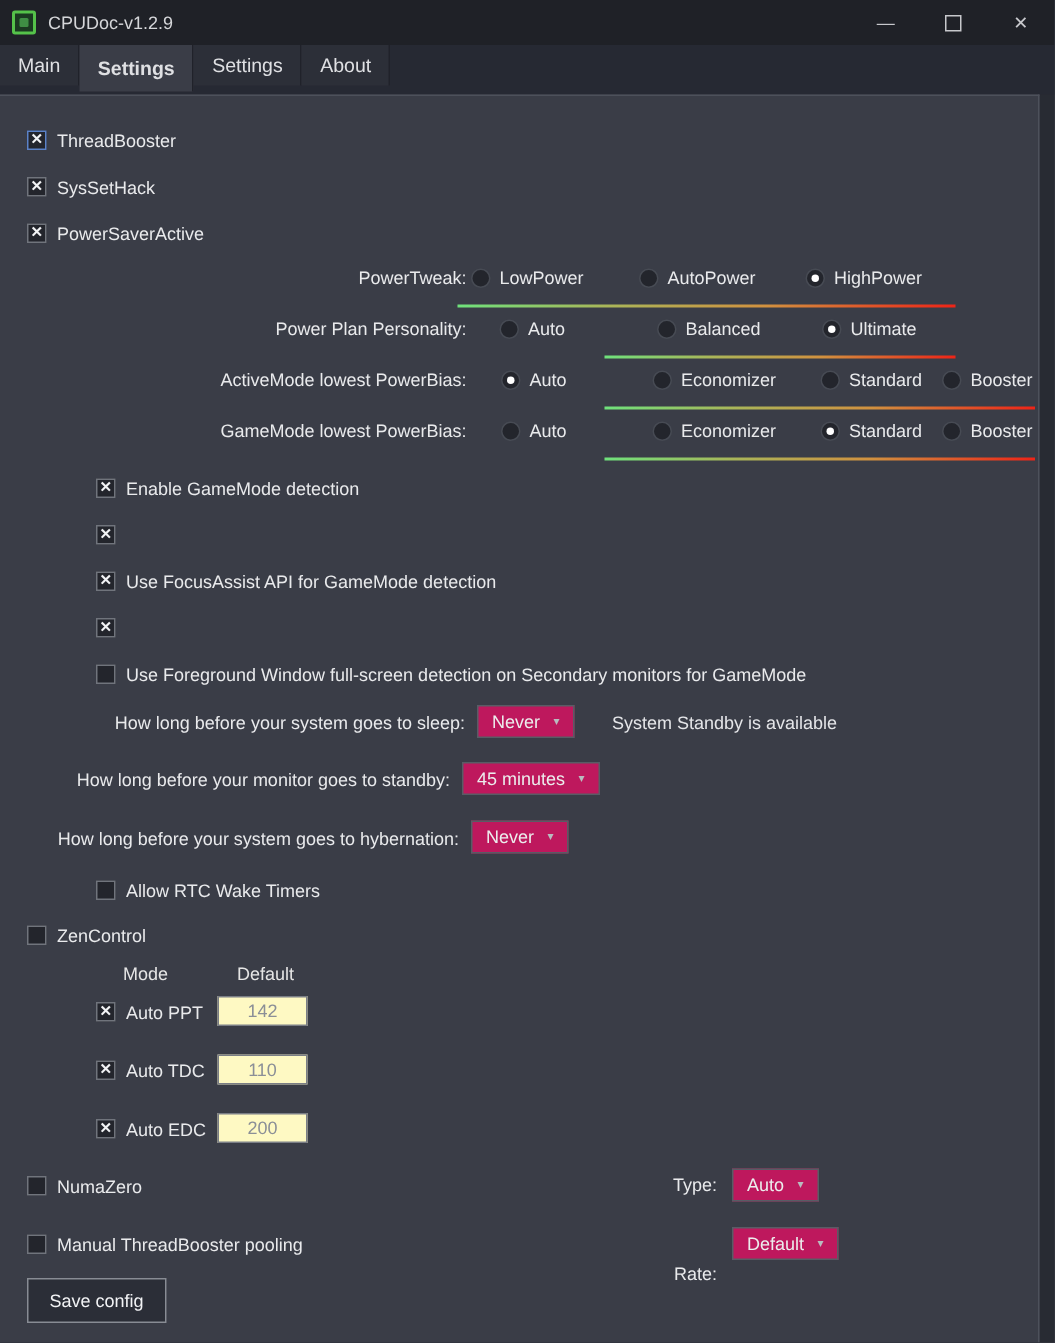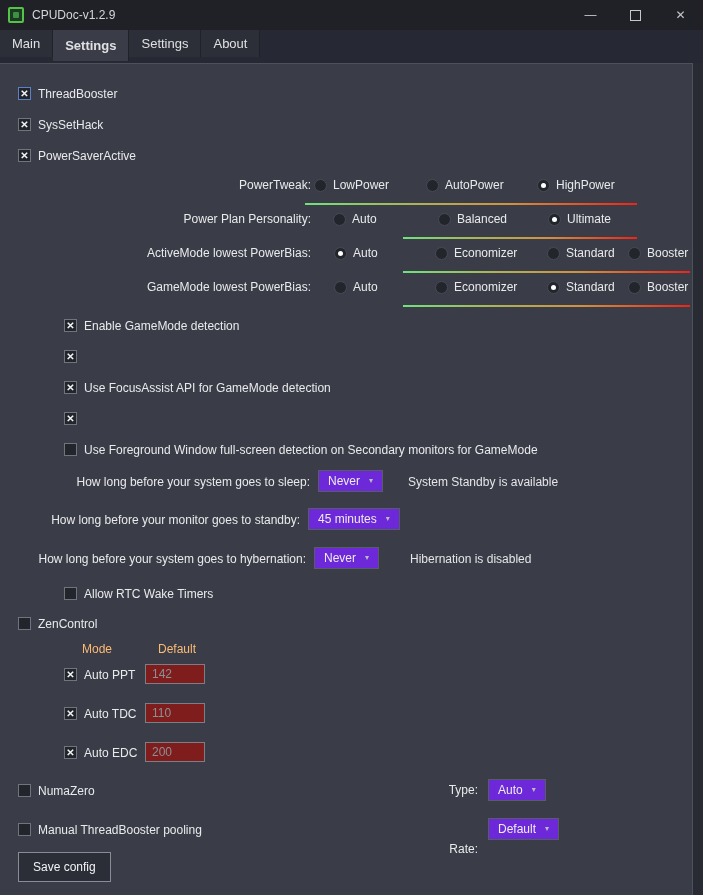--- a/index.html
+++ b/index.html
@@ -37,28 +37,28 @@
   .radio-row{position:absolute;left:0;right:0;height:16px;}
   .row-label{position:absolute;left:13px;top:0;width:298px;text-align:right;line-height:16px;white-space:nowrap;}
   .radio-opt{position:absolute;top:0;display:flex;align-items:center;gap:6px;height:16px;}
   .radio{width:13px;height:13px;border-radius:50%;background:#23252c;border:1px solid #474b54;box-sizing:border-box;position:relative;flex:0 0 auto;}
   .radio.selected::after{content:"";position:absolute;left:3px;top:3px;width:5px;height:5px;border-radius:50%;background:#ffffff;}
   .grad-line{position:absolute;height:2px;
     background:linear-gradient(90deg,#6fe27c 0%,#a9b659 30%,#d1913f 62%,#ee2417 100%);}
   
   .sleep-row{position:absolute;left:0;right:0;height:24px;padding-left:42px;}
   .sleep-label{position:absolute;left:0;top:0;text-align:right;line-height:24px;white-space:nowrap;}
-  .dropdown{position:absolute;top:0;height:22px;box-sizing:border-box;background:#6d28d9;border:1px solid #585c65;
+  .dropdown{position:absolute;top:0;height:22px;box-sizing:border-box;background:#be185d;border:1px solid #585c65;
     display:inline-flex;align-items:center;gap:9px;padding:0 9px;color:#eceded;white-space:nowrap;}
   .caret{font-size:8px;color:#b9bbbf;line-height:1;}
   .note{position:absolute;top:0;line-height:24px;color:#e4e5e8;white-space:nowrap;}
   
-  .zen-header{position:absolute;color:#fdba74;}
-  .zen-input{position:absolute;width:60px;height:20px;box-sizing:border-box;background:#7f1d1d;border:1px solid #7a7e86;
-    color:#8b8f97;font-size:12px;font-family:"Liberation Sans",sans-serif;padding:0 6px;}
+  .zen-header{position:absolute;color:#e5e5e5;}
+  .zen-input{position:absolute;width:60px;height:20px;box-sizing:border-box;background:#fef9c3;border:1px solid #7a7e86;
+    color:#8b8f97;font-size:12px;font-family:"Liberation Sans",sans-serif;padding:0 6px;text-align:center;}
   
   .inline-label{position:absolute;line-height:24px;text-align:right;white-space:nowrap;}
   .save-btn{position:absolute;height:30px;box-sizing:border-box;background:#2b2e37;border:1px solid #888c94;
     color:#f2f3f5;font-size:12px;font-family:"Liberation Sans",sans-serif;padding:0 14px;}
 </style>
 </head>
 <body>
 
 <div class="titlebar">
   <span class="app-icon"></span>
@@ -207,21 +207,20 @@
       <span>45 minutes</span>
       <span class="caret">▾</span>
     </span>
   </div>
   <div class="sleep-row" style="top:483px;">
     <span class="sleep-label" style="width:306px;">How long before your system goes to hybernation:</span>
     <span class="dropdown" style="left:314px;">
       <span>Never</span>
       <span class="caret">▾</span>
     </span>
-    <span class="note" style="left:410px;">Hibernation is disabled</span>
   </div>
 
   <div class="cb-row" style="left:64px;top:522px;">
     <span class="cb unchecked"></span>
     <span class="cb-label">Allow RTC Wake Timers</span>
   </div>
 
   <div class="cb-row" style="left:18px;top:552px;">
     <span class="cb unchecked"></span>
     <span class="cb-label">ZenControl</span>

